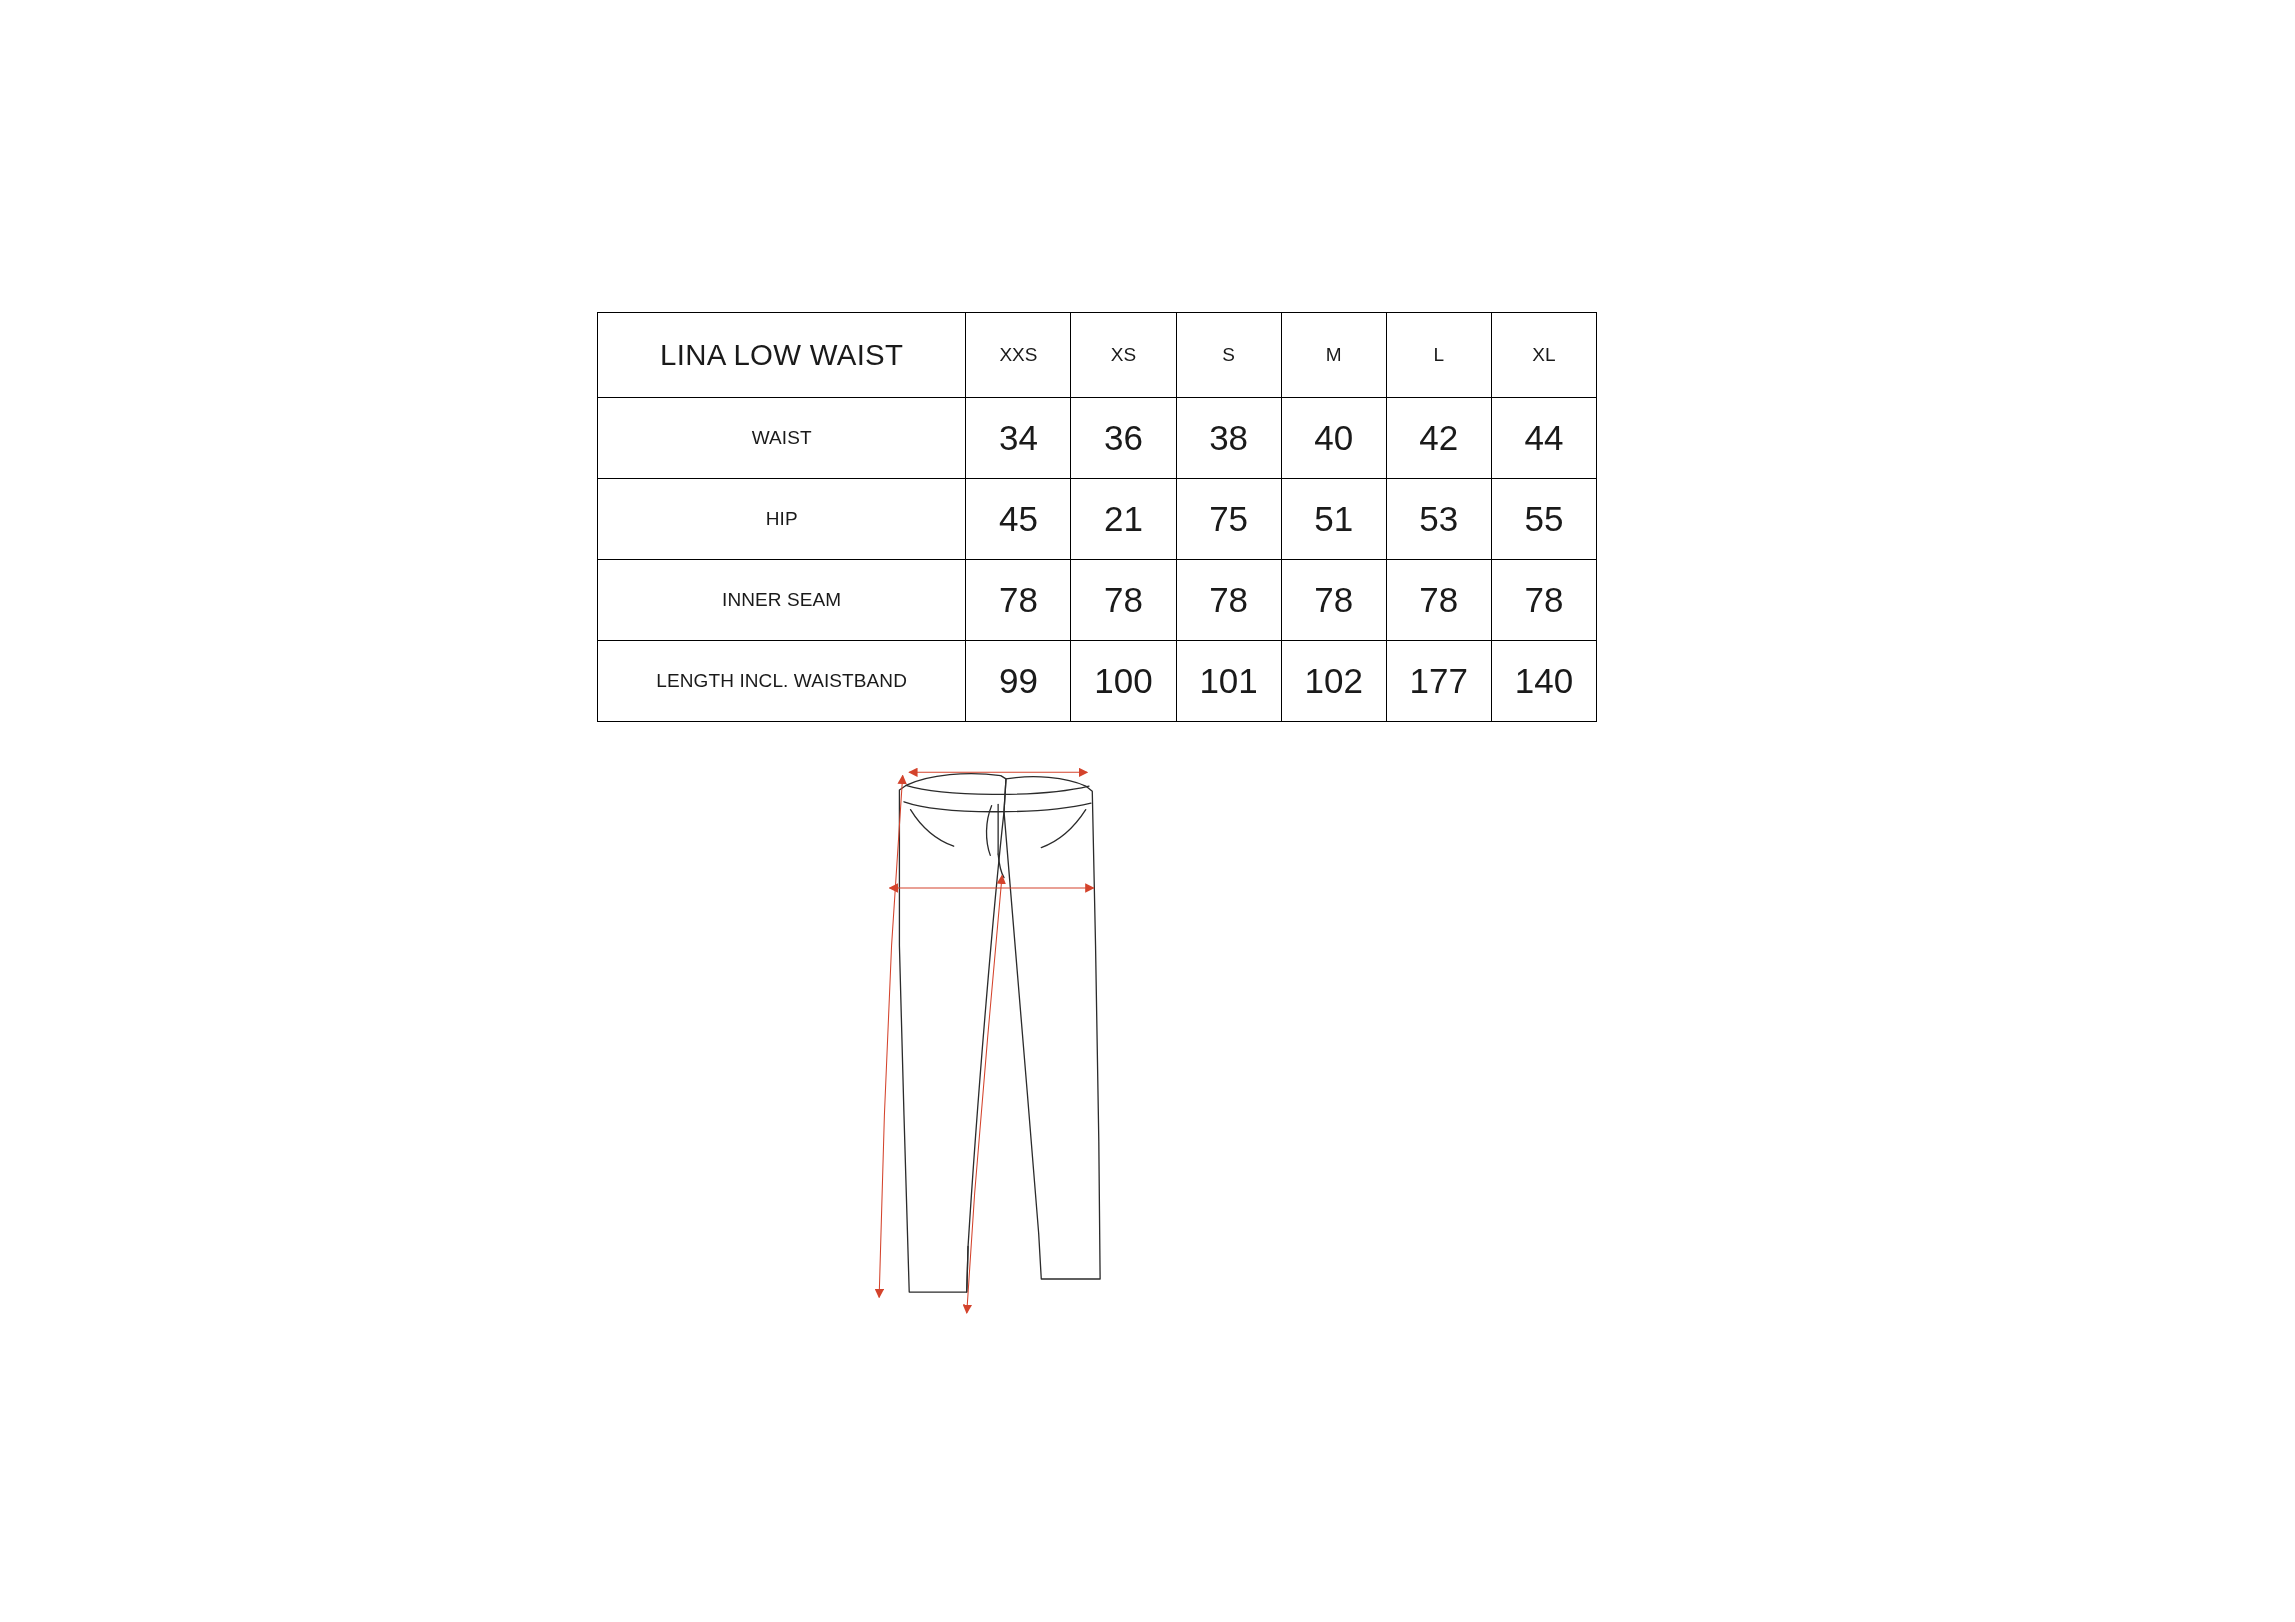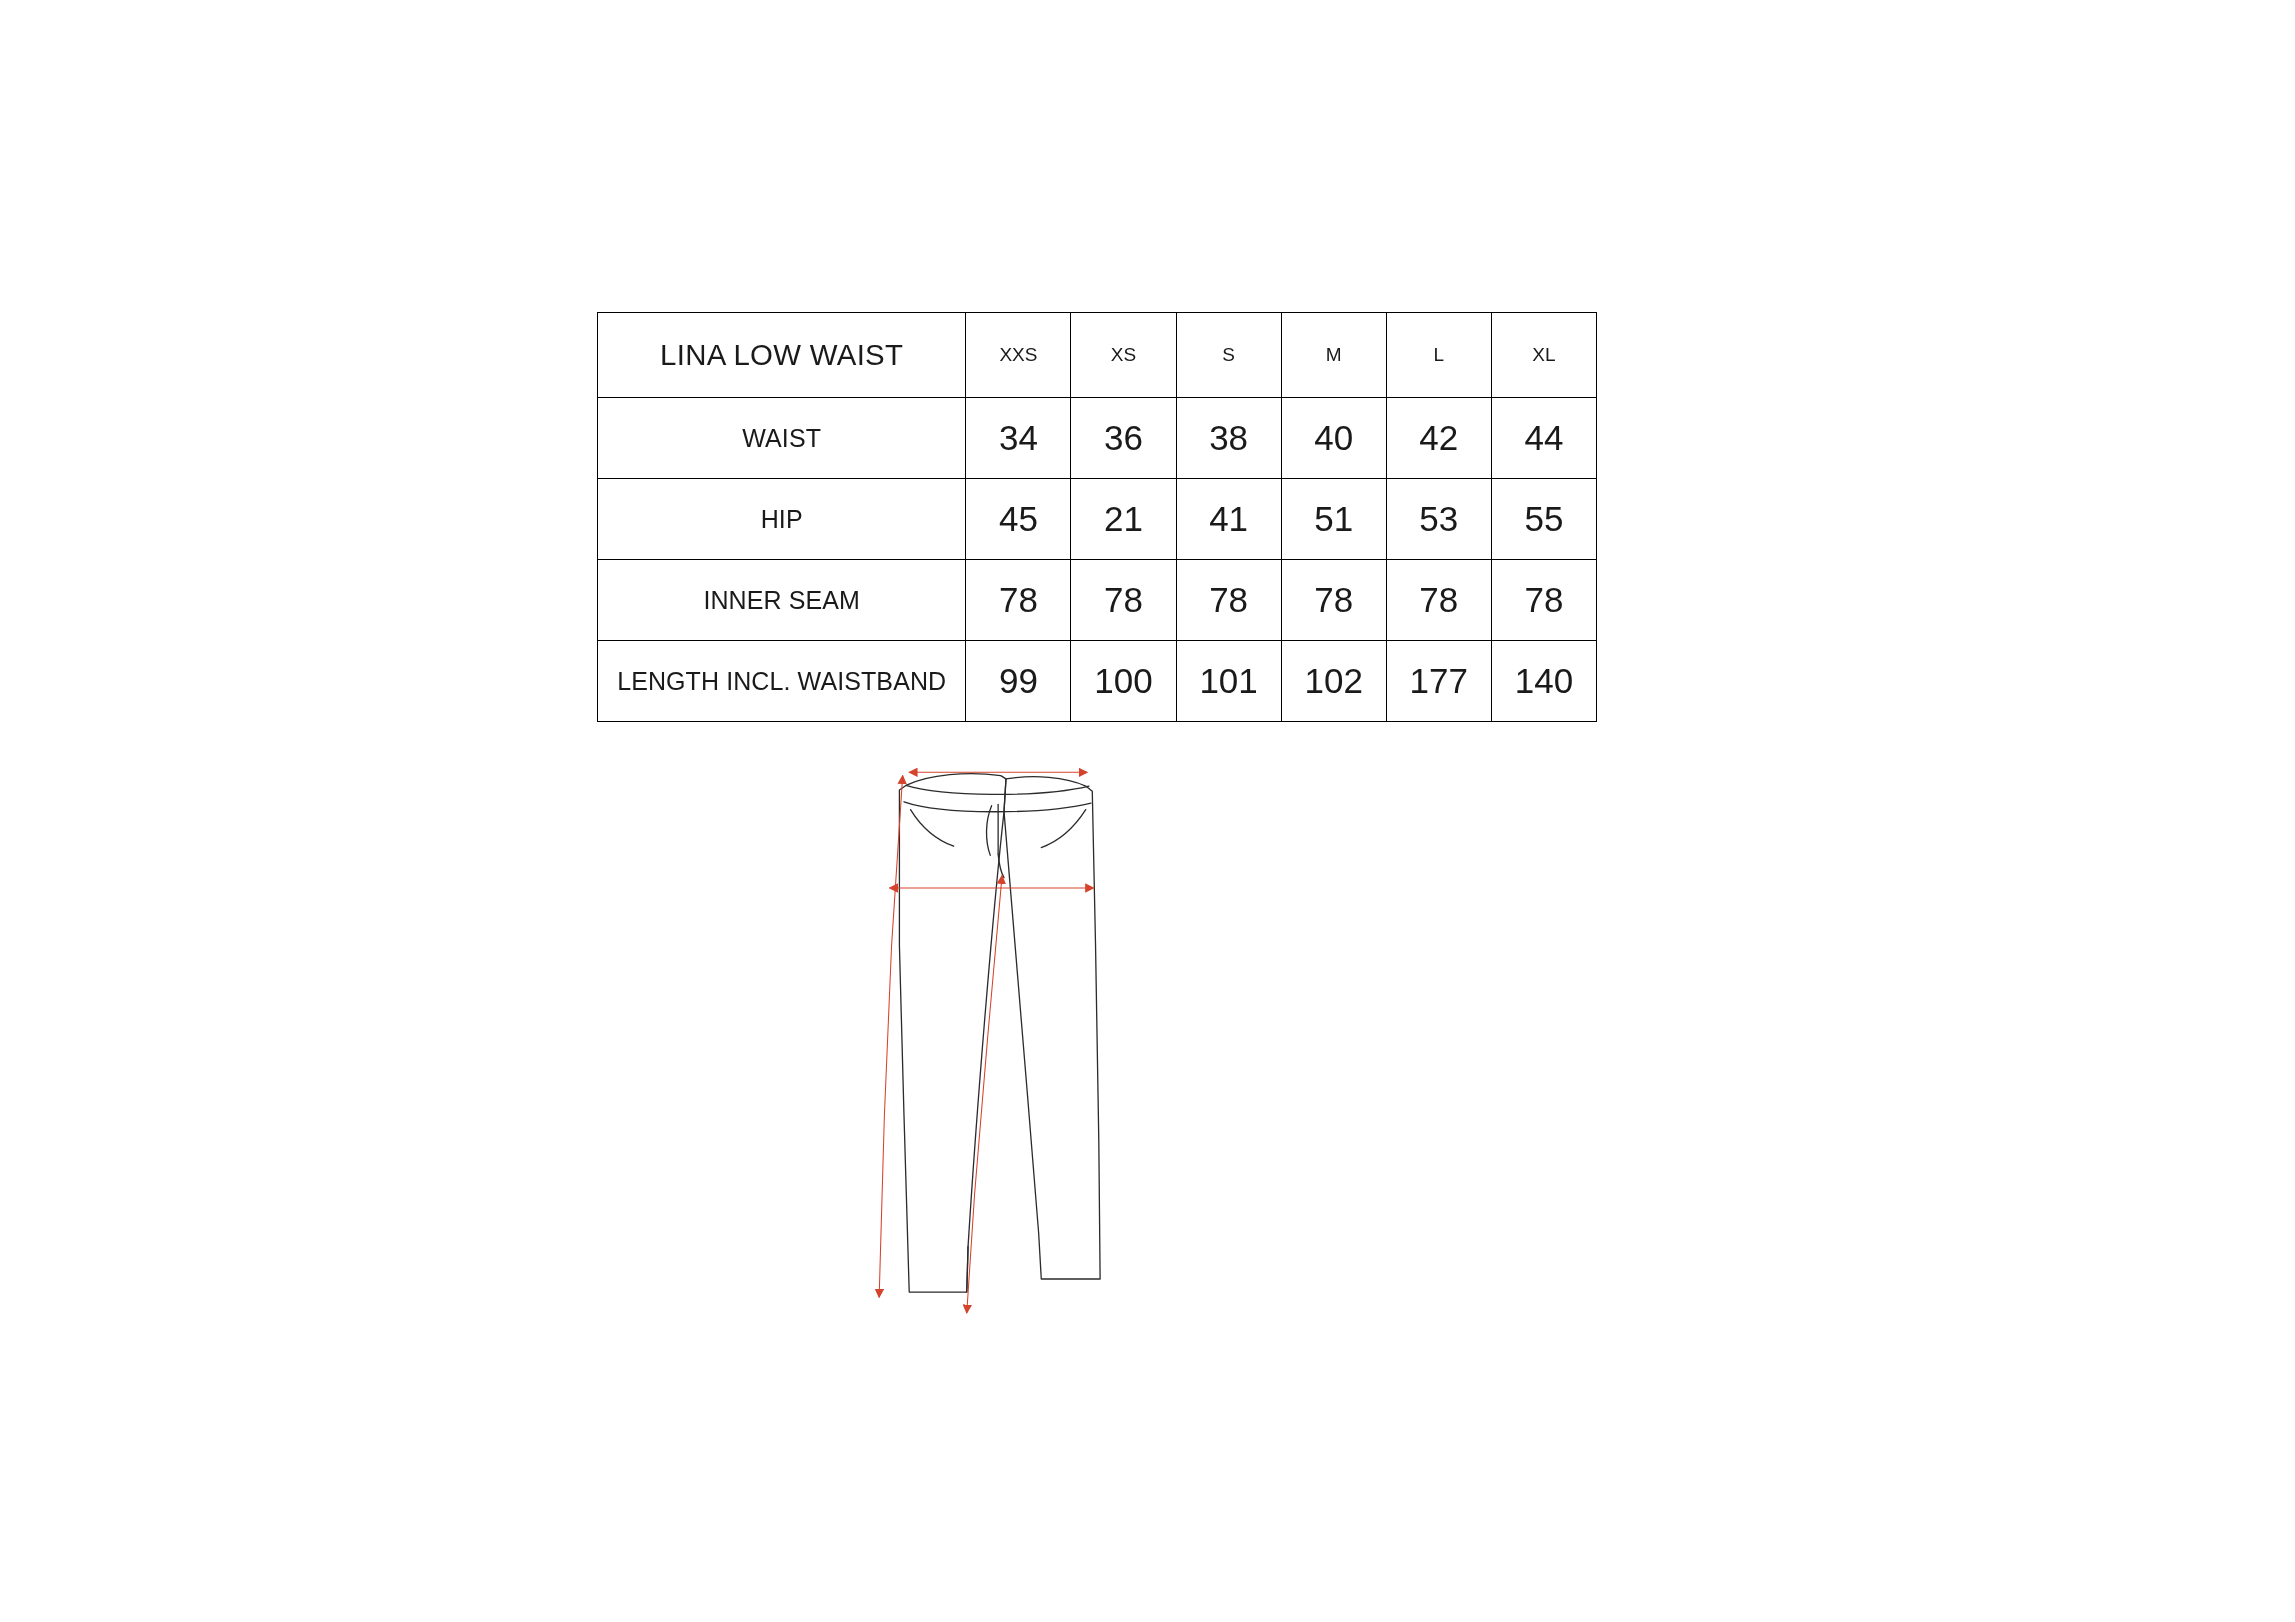--- a/index.html
+++ b/index.html
@@ -45,21 +45,21 @@
     height: 84px;
     letter-spacing: 0.3px;
   }
   td.header-size {
     font-size: 19px;
     height: 84px;
   }
   td.row-label {
     text-align: left;
     padding-left: 10.5px;
-    font-size: 25px;
+    font-size: 19px;
     height: 80px;
     letter-spacing: 0.1px;
   }
   td.row-value {
     font-size: 35px;
     height: 80px;
   }
 
   
   .drawing {
@@ -103,21 +103,21 @@
         <td class="row-value">38</td>
         <td class="row-value">40</td>
         <td class="row-value">42</td>
         <td class="row-value">44</td>
       </tr>
 
       <tr>
         <td class="row-label">HIP</td>
         <td class="row-value">45</td>
         <td class="row-value">21</td>
-        <td class="row-value">41</td>
+        <td class="row-value">75</td>
         <td class="row-value">51</td>
         <td class="row-value">53</td>
         <td class="row-value">55</td>
       </tr>
 
       <tr>
         <td class="row-label">INNER SEAM</td>
         <td class="row-value">78</td>
         <td class="row-value">78</td>
         <td class="row-value">78</td>

